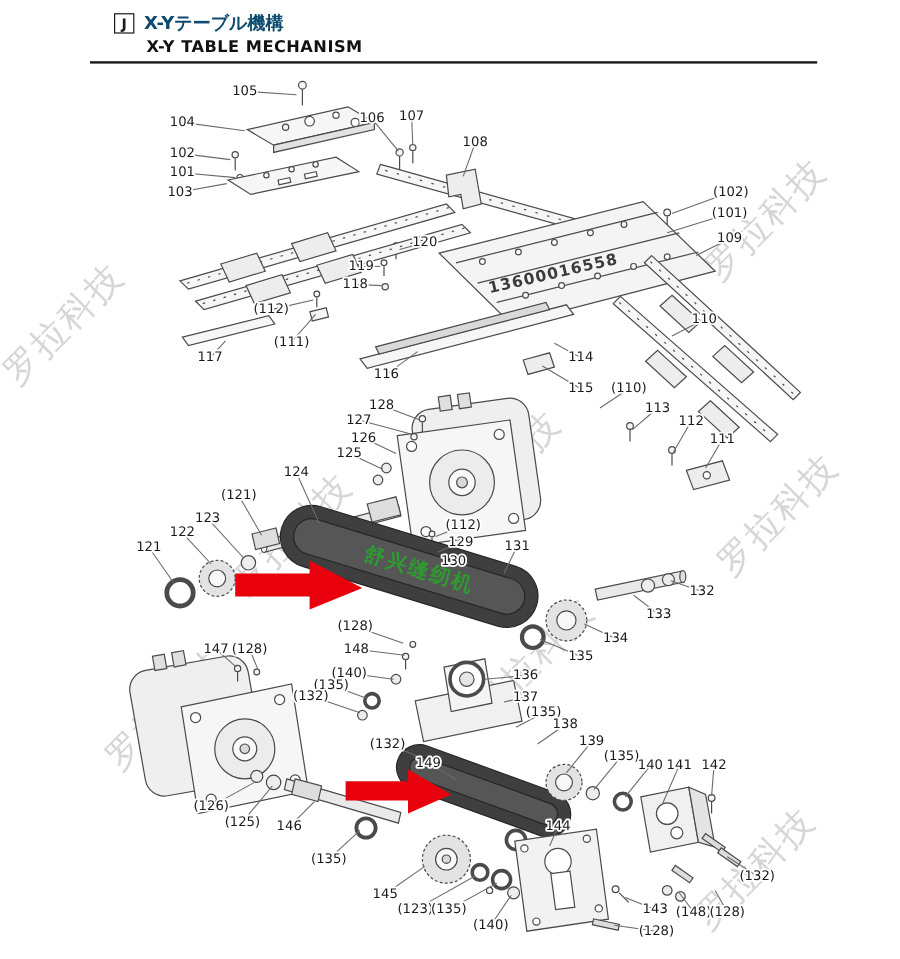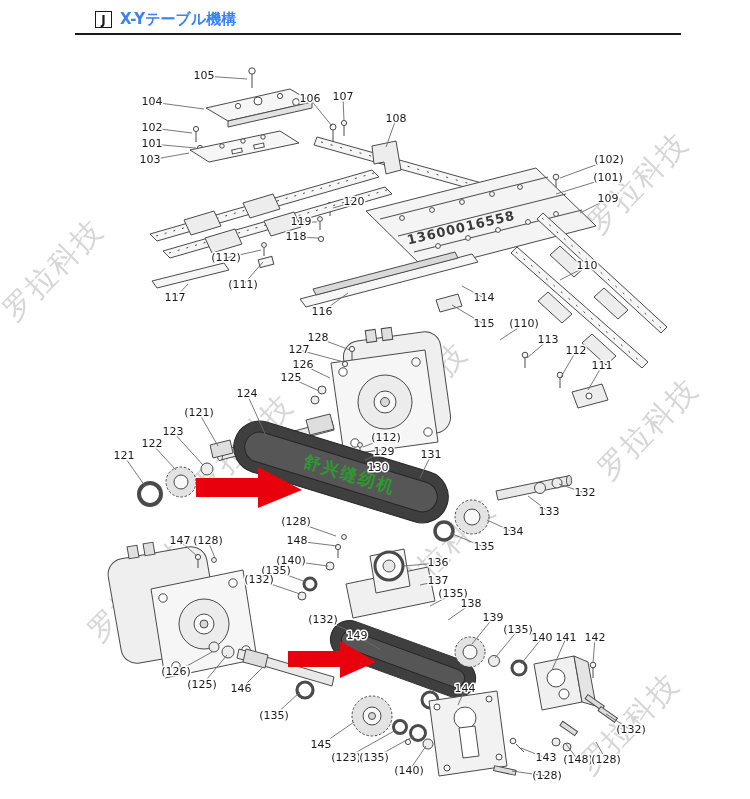--- a/index.html
+++ b/index.html
@@ -1,21 +1,21 @@
 <!DOCTYPE html>
 <html><head>
 <meta charset="utf-8">
 <style>
   *{margin:0;padding:0;box-sizing:border-box}
   html,body{width:750px;height:799px;background:#ffffff;font-family:"DejaVu Sans","Liberation Sans",sans-serif}
   .page{position:relative;width:750px;height:799px;overflow:hidden;background:#fff}
   .header{position:absolute;left:75px;top:10px;width:606px;z-index:5}
   .header-row{display:flex;align-items:center;gap:8px;margin-left:20px}
   .section-box{width:17px;height:17px;border:1.6px solid #1a1a1a;display:flex;align-items:center;justify-content:center;font-size:12px;font-weight:bold;color:#1a1a1a}
-  .title-ja{font-size:15px;font-weight:bold;color:#3b82f6}
+  .title-ja{font-size:15px;font-weight:bold;color:#0c4a6e}
   .title-en{margin-left:47px;margin-top:2px;font-size:13.5px;font-weight:bold;letter-spacing:.4px;color:#111}
   .header-rule{border-top:2px solid #1a1a1a;margin-top:4px}
   svg{position:absolute;left:0;top:0}
   .part-label{font:11px "DejaVu Sans","Liberation Sans",sans-serif;fill:#1a1a1a;paint-order:stroke;stroke:#ffffff;stroke-width:3px;stroke-linejoin:round}
   .leader{stroke:#6a6a6a;stroke-width:.9}
   .watermark{font:30px "DejaVu Sans",sans-serif;fill:#d6d6d6;letter-spacing:2px;stroke:none}
   .plate-marking{font:bold 13px "DejaVu Sans",sans-serif;fill:#3a3a3a;stroke:none;letter-spacing:1px}
   .belt-marking{font:bold 17px "DejaVu Sans",sans-serif;stroke:none;letter-spacing:2px}
 </style>
 </head>
@@ -23,20 +23,21 @@
 
 <div class="page">
 
   <div class="header">
     <div class="header-row">
       <span class="section-box">
         <span>J</span>
       </span>
       <span class="title-ja">X-Yテーブル機構</span>
     </div>
+    <div class="title-en">X-Y TABLE MECHANISM</div>
     <div class="header-rule"></div>
   </div>
 
   <svg id="diagram-svg" width="750" height="799" viewBox="0 0 750 799">
 
     <g id="watermark-layer">
         <text class="watermark" text-anchor="middle" transform="translate(60 277) rotate(-45)">罗拉科技</text>
         <text class="watermark" text-anchor="middle" transform="translate(645 190) rotate(-45)">罗拉科技</text>
         <text class="watermark" text-anchor="middle" transform="translate(250 452) rotate(-45)">罗拉科技</text>
         <text class="watermark" text-anchor="middle" transform="translate(424 400) rotate(-45)">罗拉科技</text>

